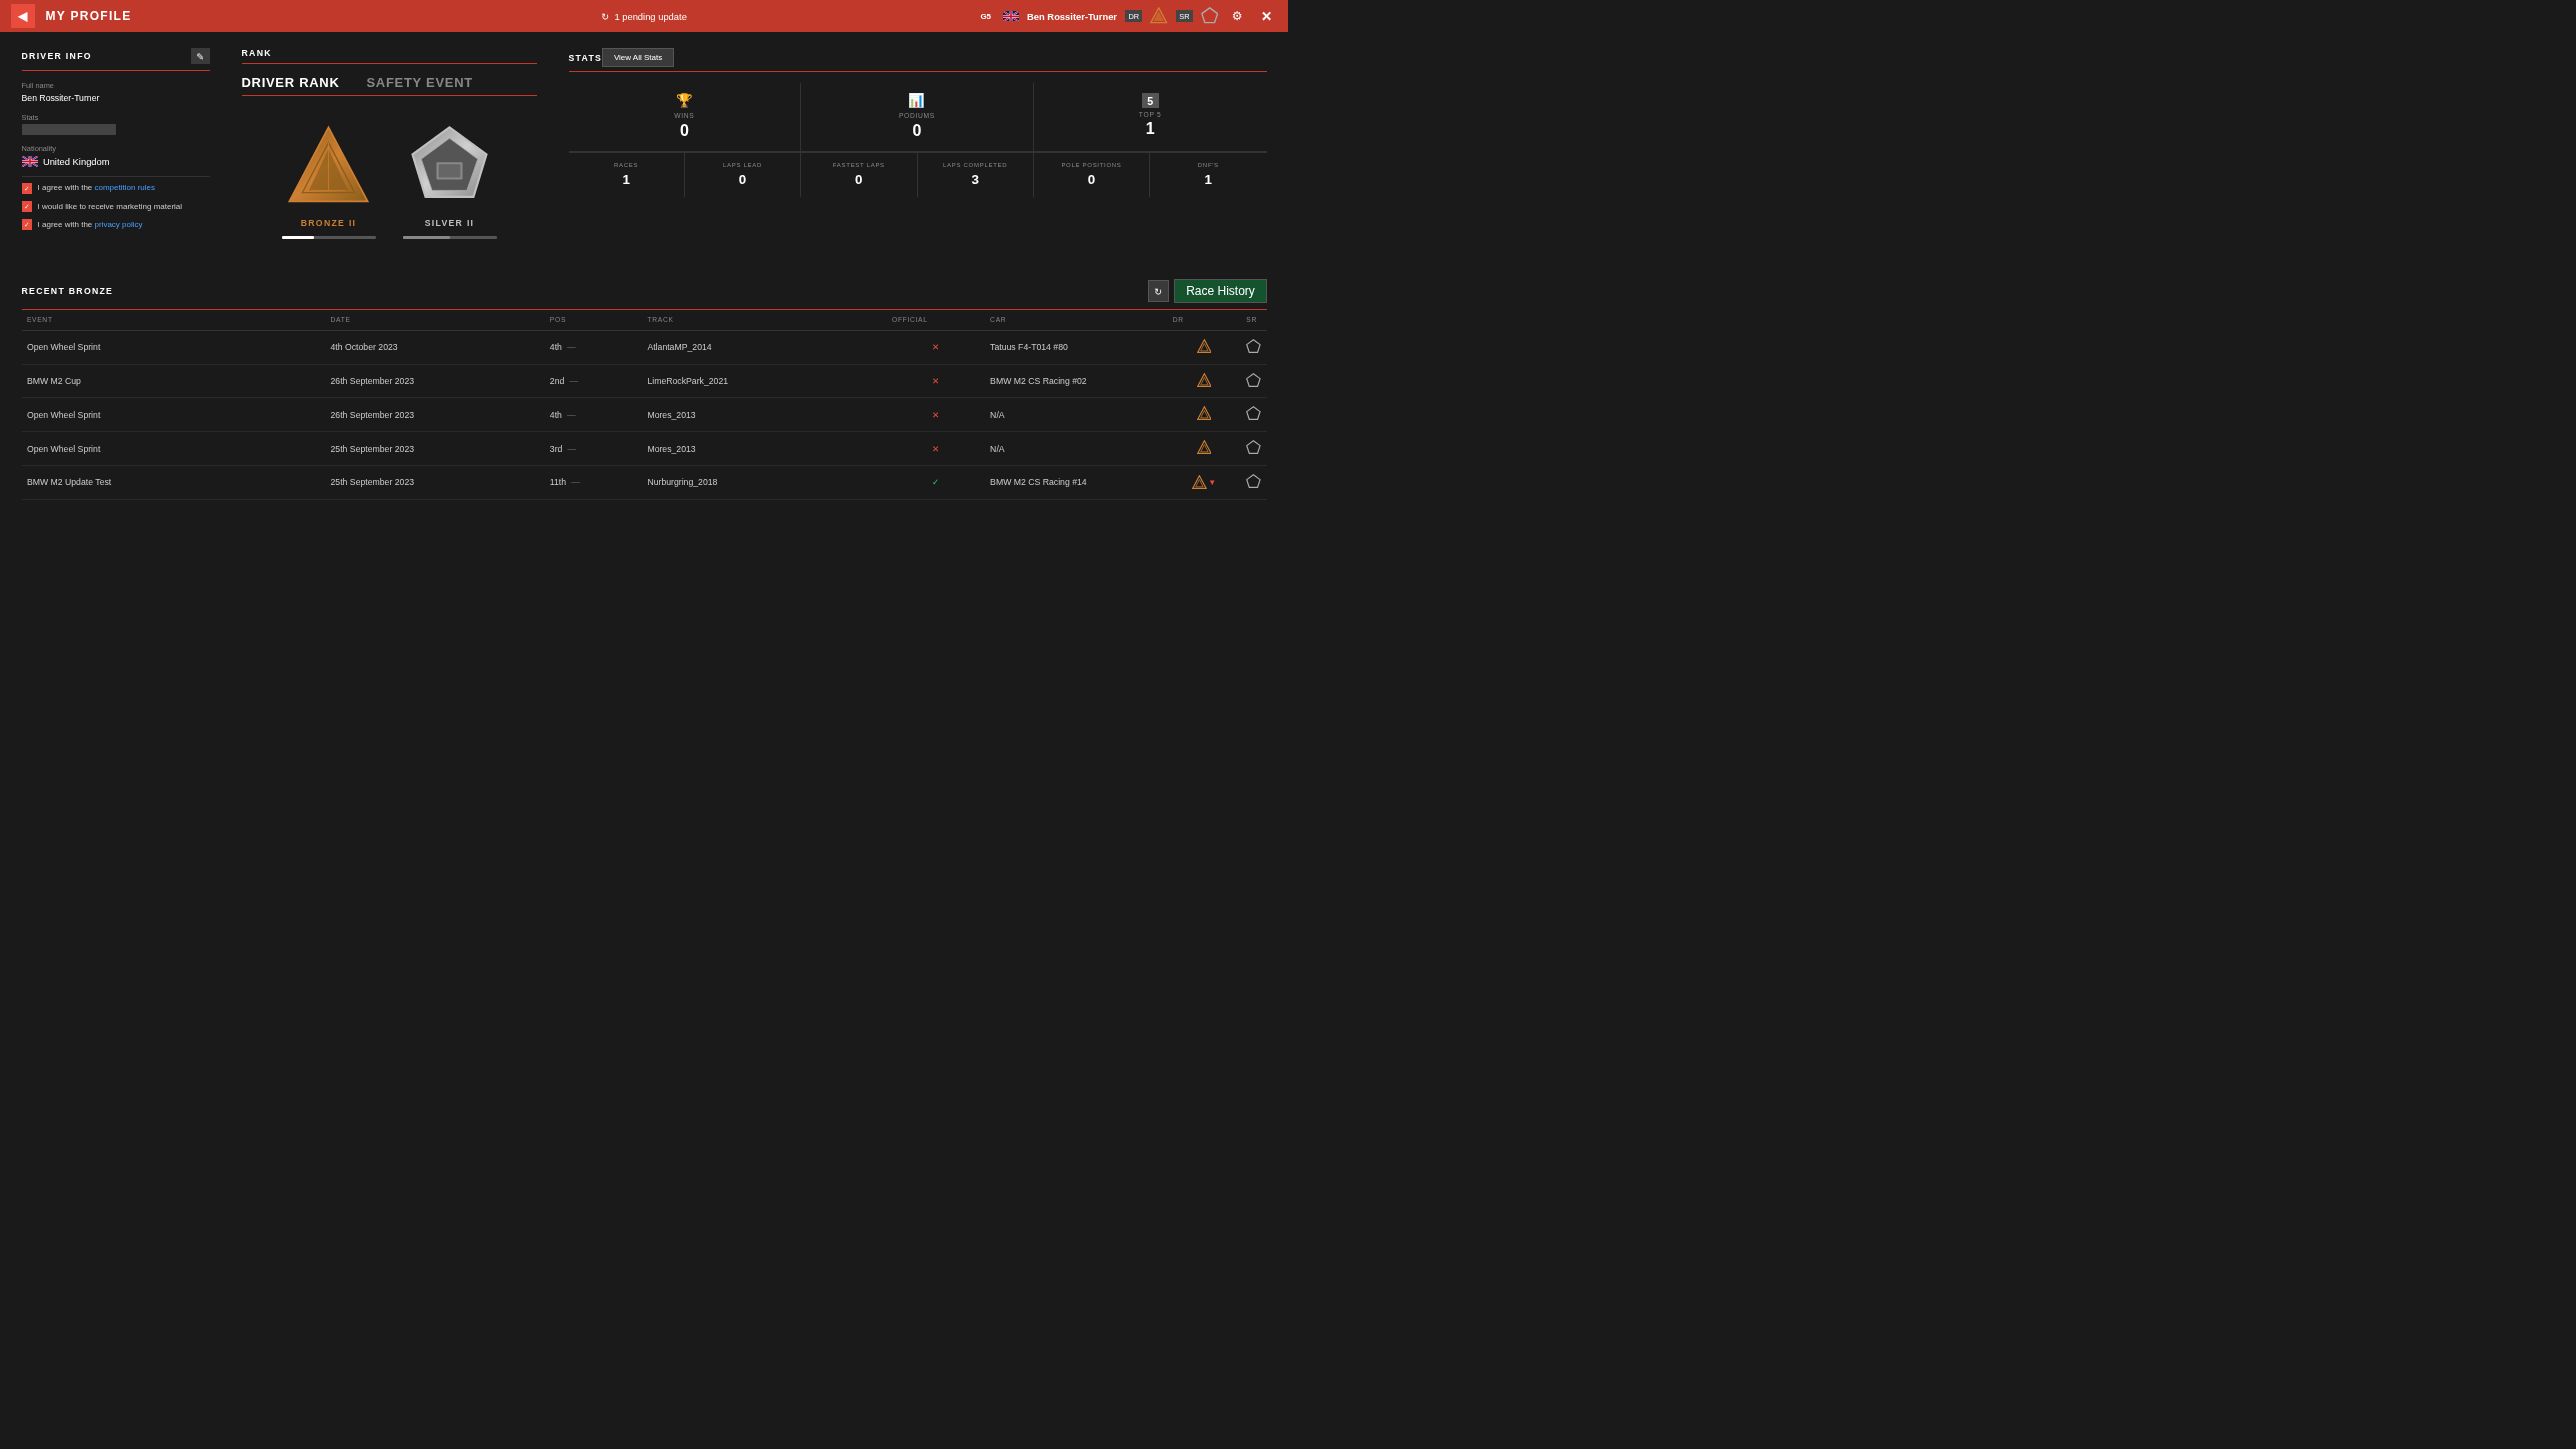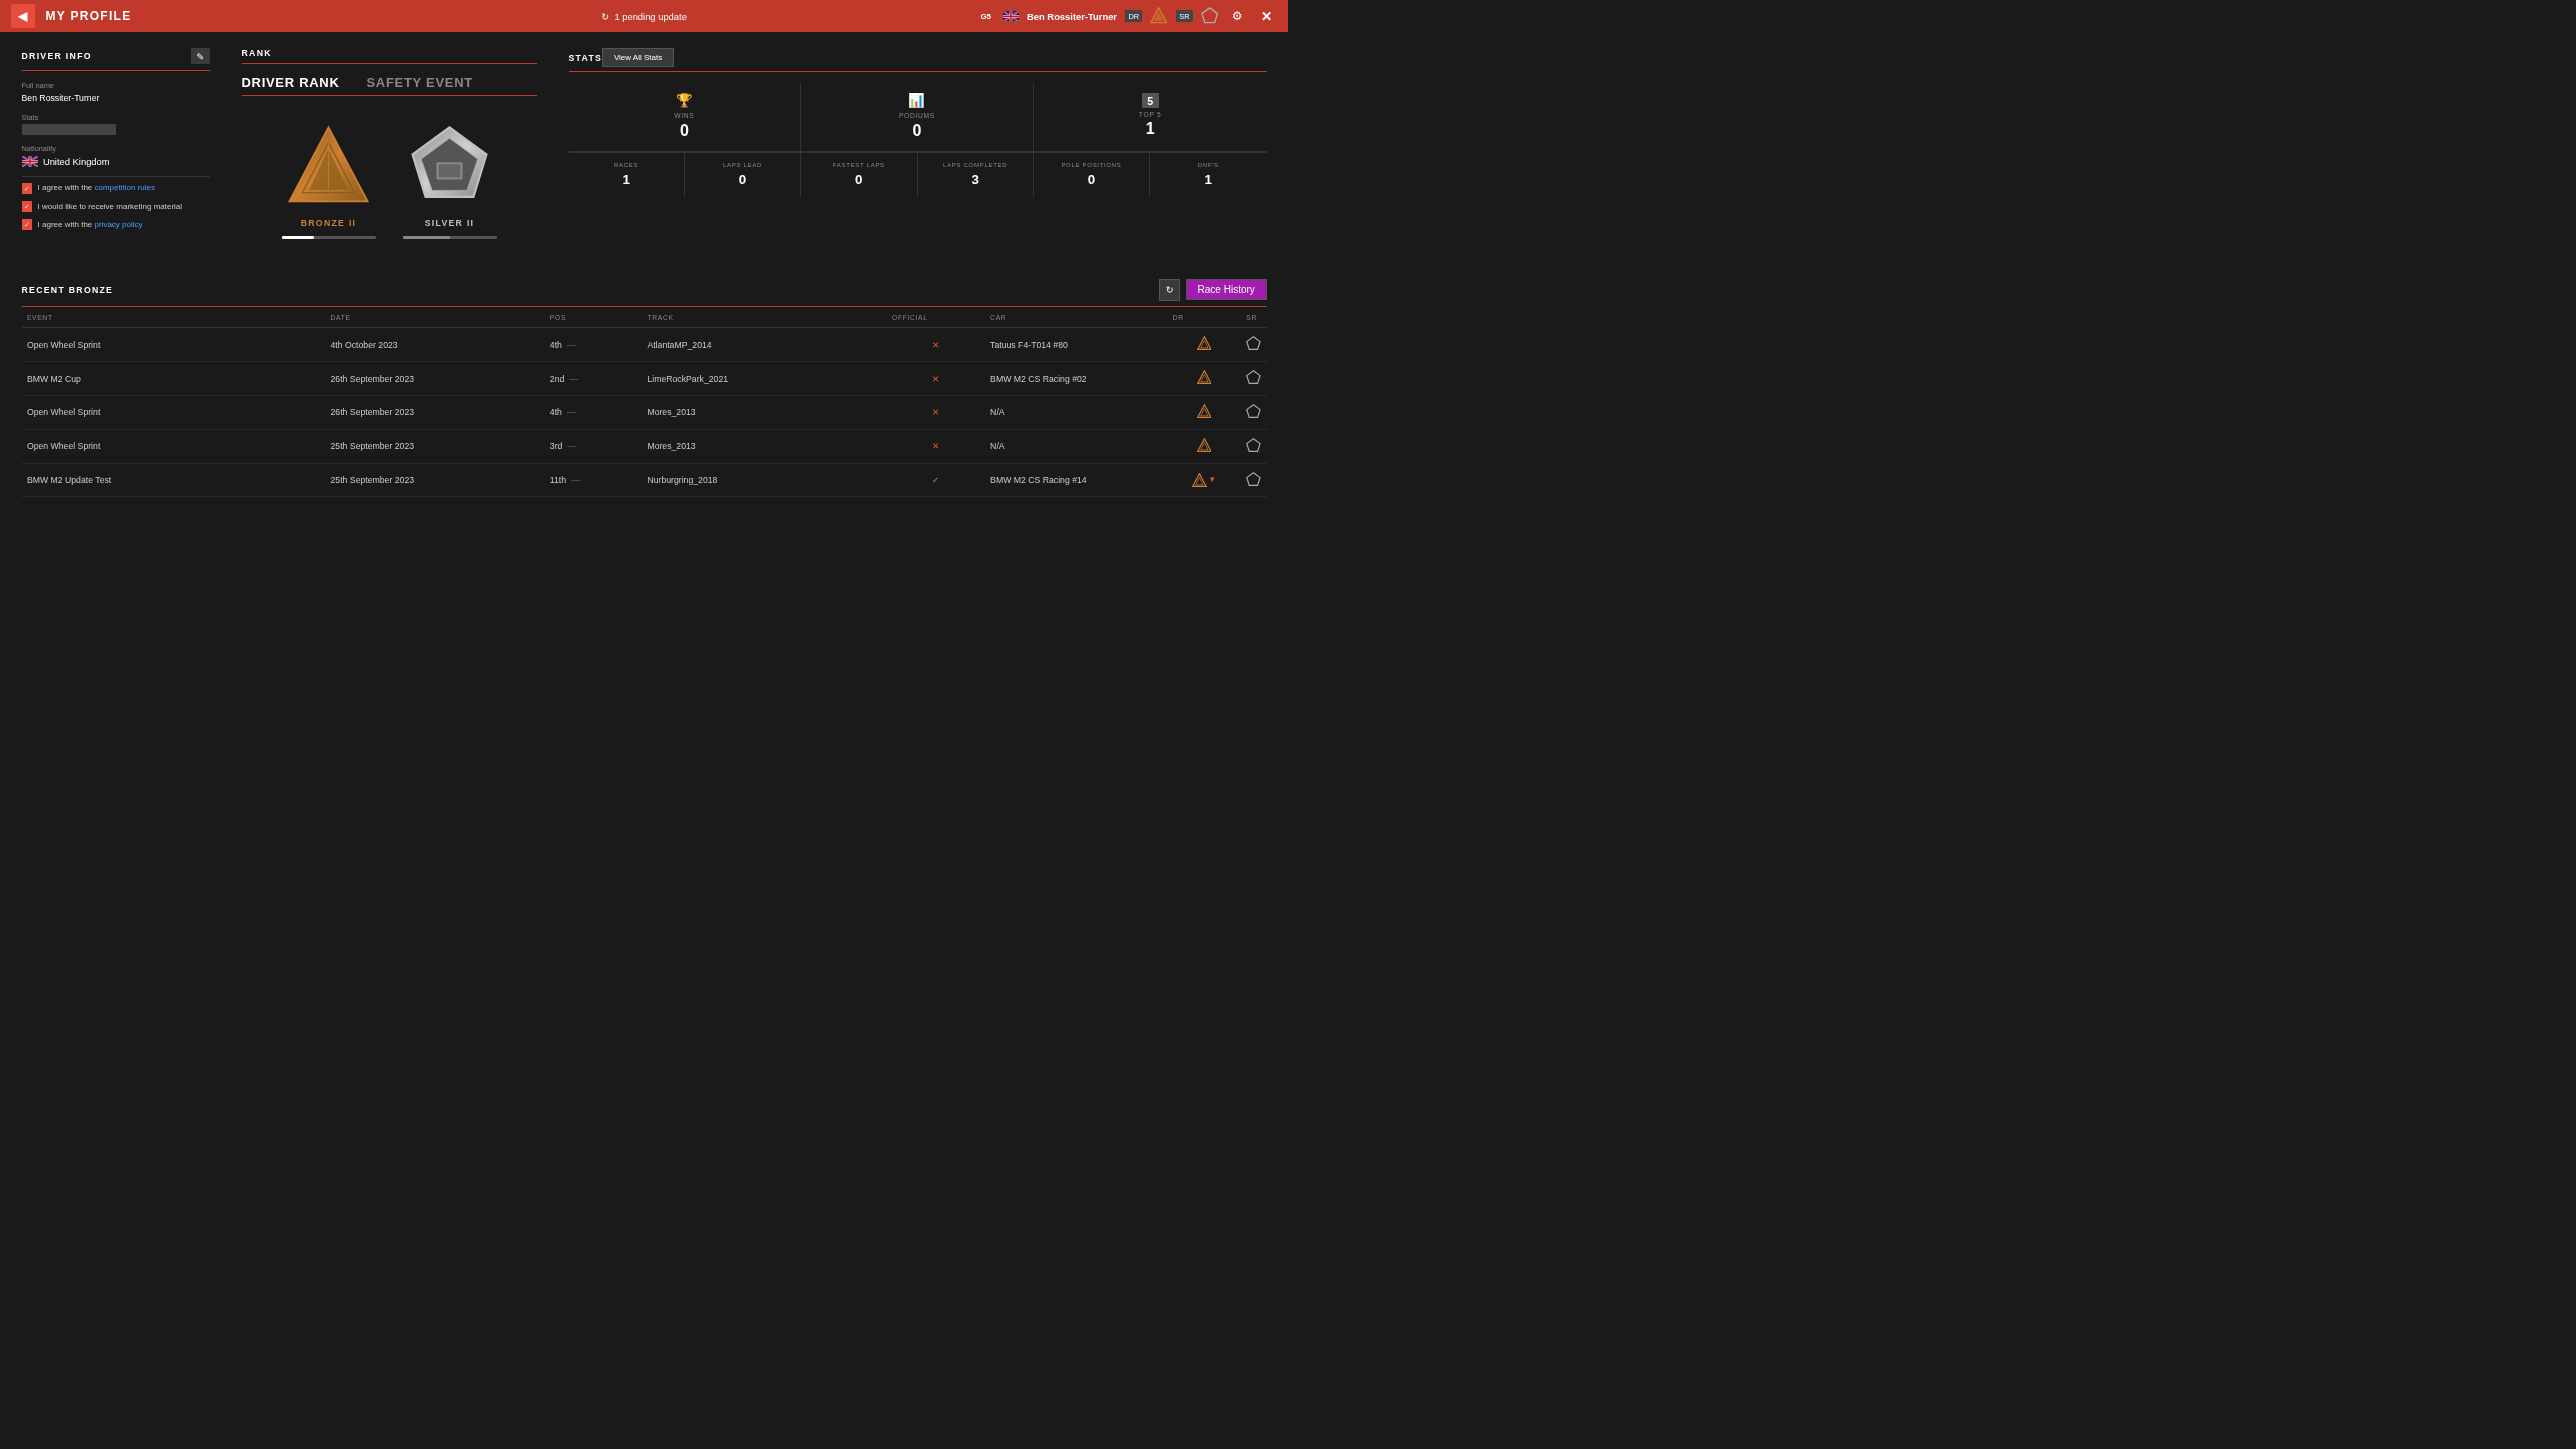--- a/index.html
+++ b/index.html
@@ -343,26 +343,26 @@
       color: #fff;
       width: 21.5px;
       height: 21.5px;
       display: flex;
       align-items: center;
       justify-content: center;
       cursor: pointer;
       font-size: 9.4px;
     }
     .race-history-btn {
-      background: #a21caf;
+      background: #14532d;
       border: 0.7px solid #555;
       color: #fff;
       padding: 4px 10.7px;
       cursor: pointer;
-      font-size: 10px;
+      font-size: 12px;
     }
 
     
     .races-table {
       width: 100%;
       border-collapse: collapse;
     }
     .races-table th {
       font-size: 6.7px;
       color: #888;

